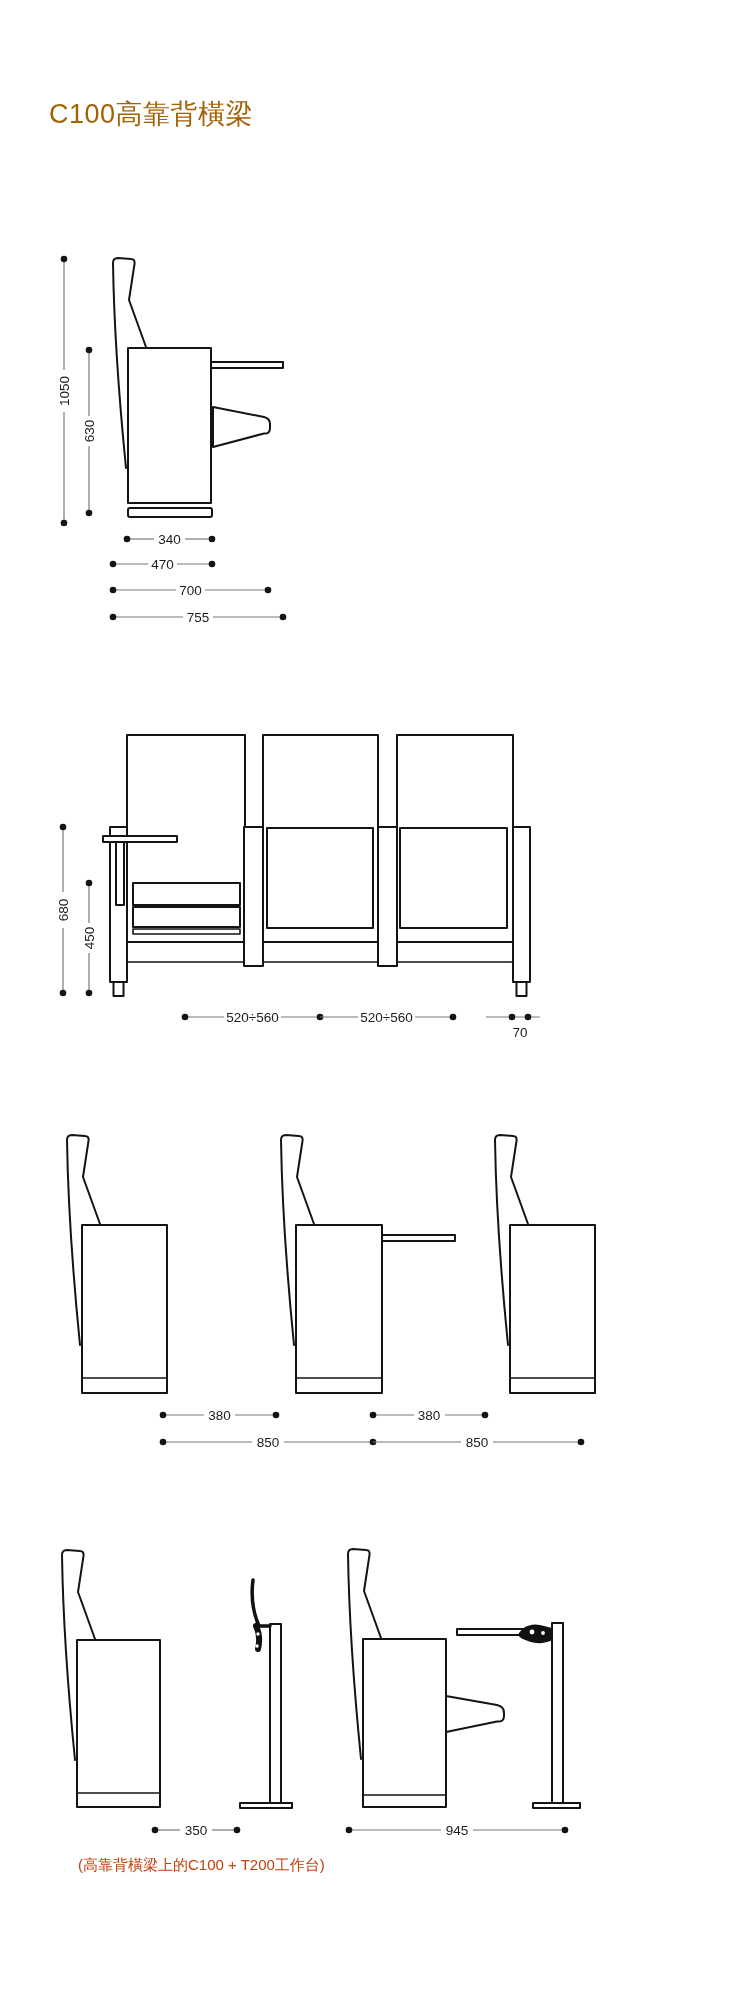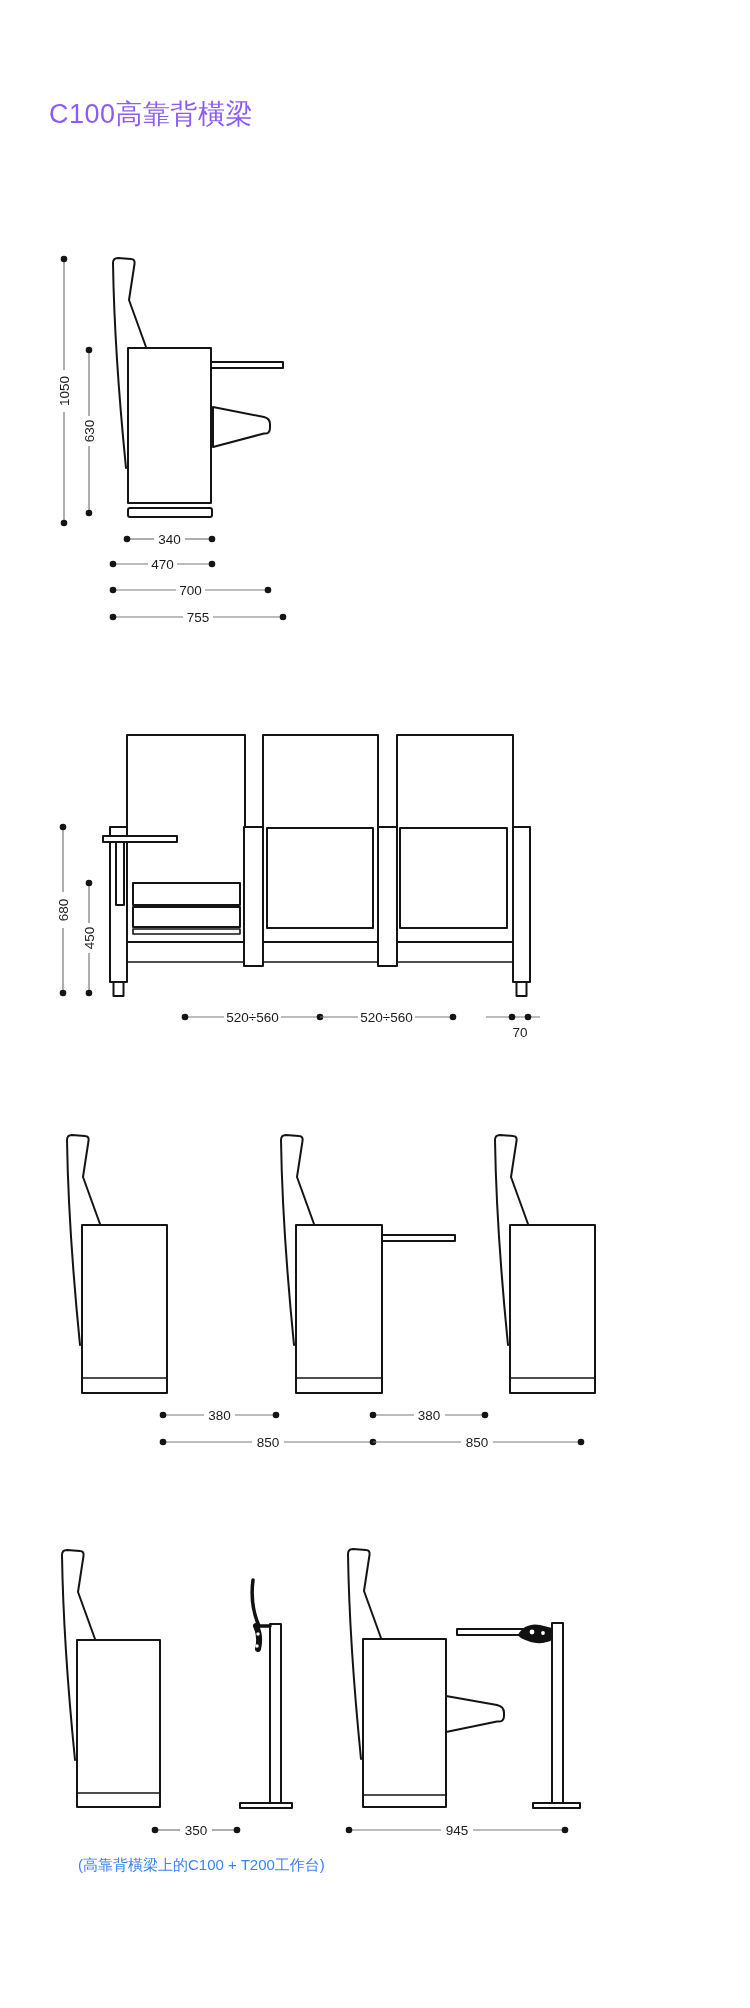--- a/index.html
+++ b/index.html
@@ -1,20 +1,20 @@
 <!DOCTYPE html>
 <html><head>
 <meta charset="utf-8">
 <style>
   html,body{margin:0;padding:0;background:#ffffff;}
   #page{position:relative;width:750px;height:2008px;background:#ffffff;overflow:hidden;
         font-family:"Liberation Sans","DejaVu Sans",sans-serif;color:#141414;}
   #title{position:absolute;left:49px;top:96px;font-size:27px;font-weight:400;
-         letter-spacing:0.5px;color:#8b5cf6;white-space:nowrap;}
-  #caption{position:absolute;left:78px;top:1856px;font-size:15px;color:#3b82f6;white-space:nowrap;}
+         letter-spacing:0.5px;color:#a16207;white-space:nowrap;}
+  #caption{position:absolute;left:78px;top:1856px;font-size:15px;color:#c2410c;white-space:nowrap;}
   .fig{position:absolute;}
   svg .outline{fill:#ffffff;stroke:#141414;stroke-width:2;stroke-linejoin:round;stroke-linecap:round;}
   svg .open{fill:none;stroke:#141414;stroke-width:2;stroke-linejoin:round;stroke-linecap:round;}
   svg .thin{stroke-width:1.6;}
   svg .dimline{stroke:#7a7a7a;stroke-width:1.2;fill:none;}
   svg .dimdot{fill:#141414;stroke:none;}
   svg .dimtext{font-family:"Liberation Sans","DejaVu Sans",sans-serif;font-size:13.5px;fill:#1c1c1c;}
   svg .blackfill{fill:#111111;stroke:none;}
   svg .blade{fill:none;stroke:#111111;stroke-width:3.5;stroke-linecap:round;}
   svg .hinge{fill:none;stroke:#111111;stroke-width:6;stroke-linecap:round;}

